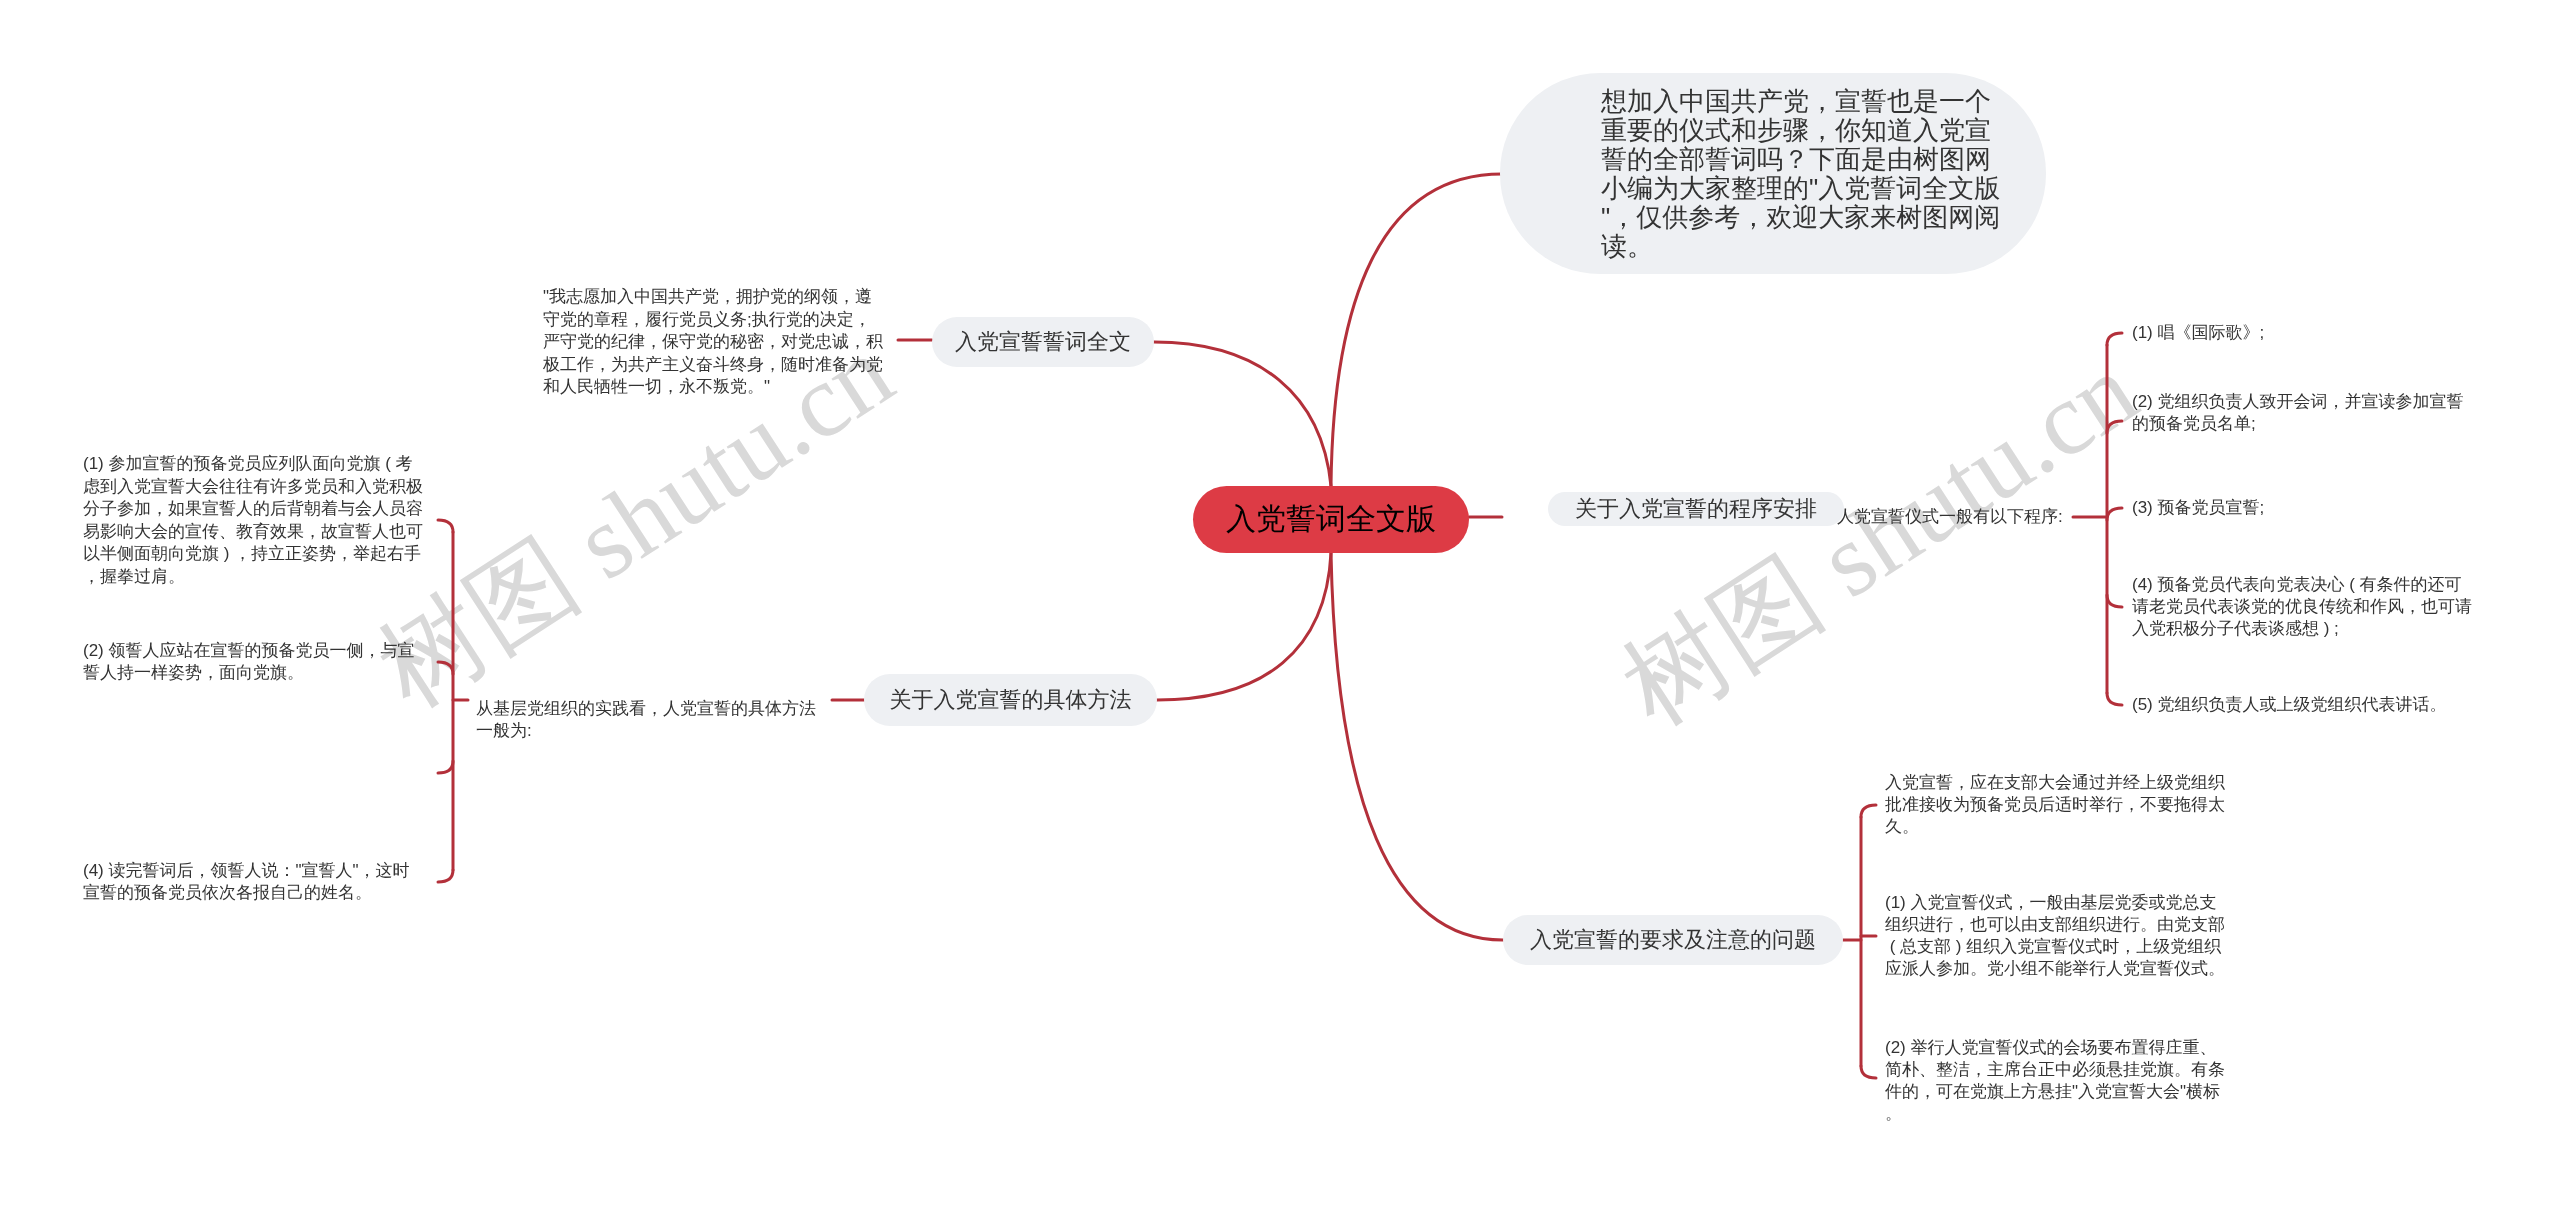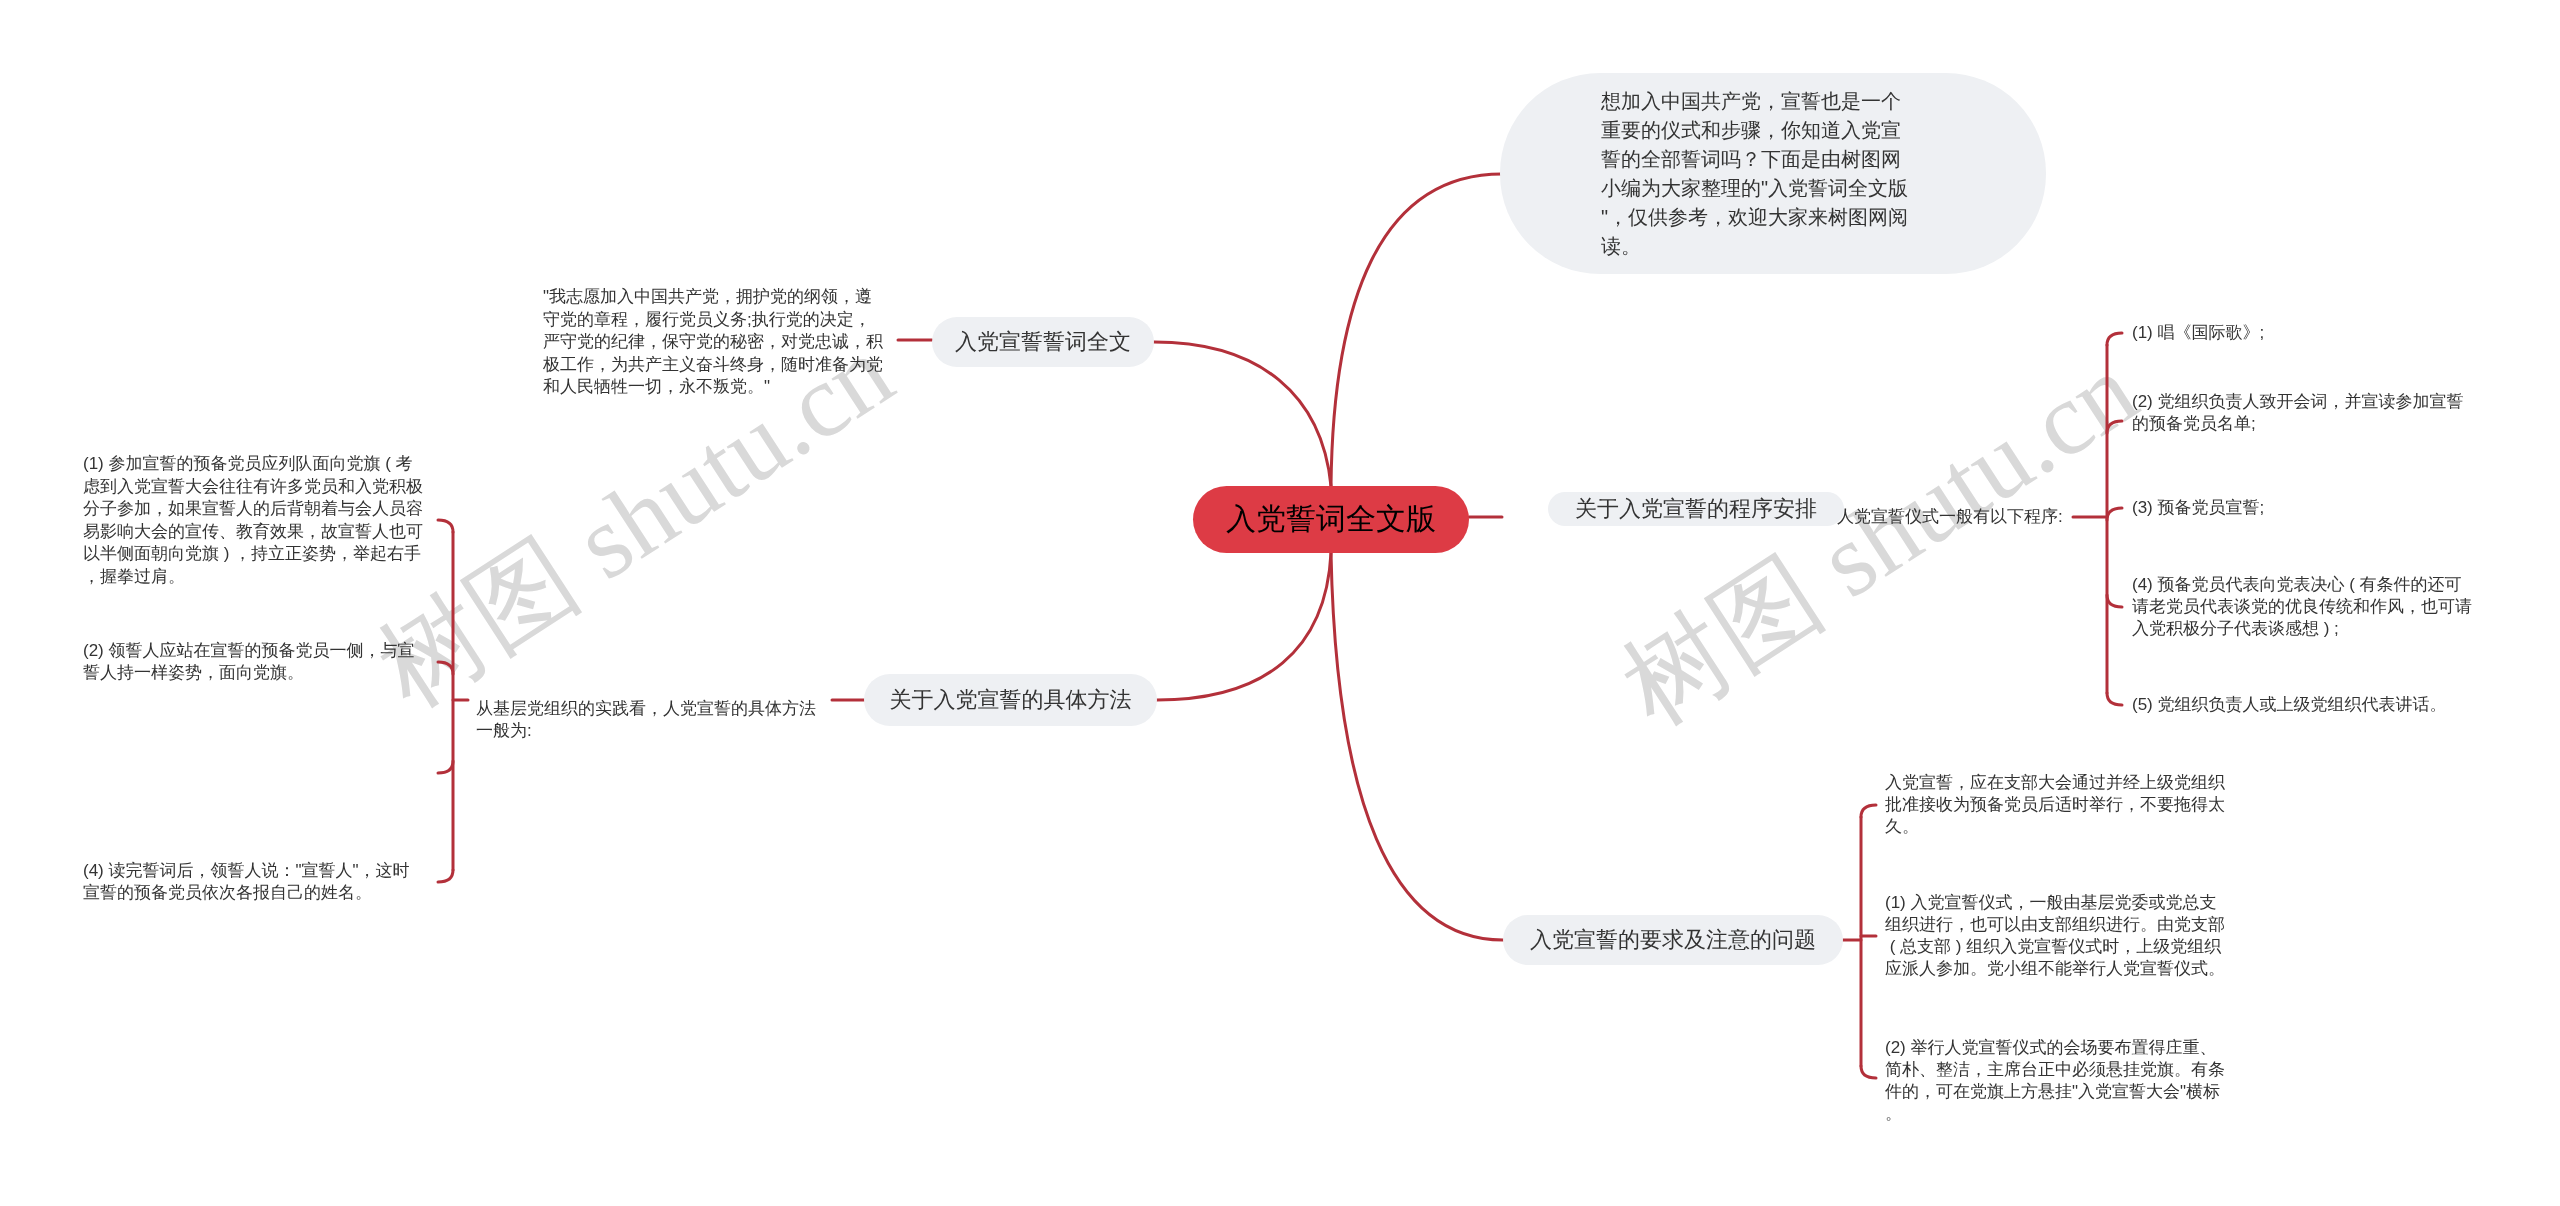--- a/index.html
+++ b/index.html
@@ -46,21 +46,21 @@
       background: #dd3b45;
       color: #000000;
       font-size: 30px;
     }
     .intro {
       left: 1500px; top: 73px; width: 546px; height: 201px;
       border-radius: 100px;
       justify-content: flex-start;
       padding-left: 101px;
     }
-    .intro .txt { font-size: 20px; line-height: 29px; white-space: pre; }
+    .intro .txt { font-size: 26px; line-height: 29px; white-space: pre; }
     #n-oath    { left: 932px;  top: 317px; width: 222px; height: 50px; border-radius: 25px; align-items: center; }
     #n-program { left: 1548px; top: 492px; width: 296px; height: 34px; border-radius: 26px; }
     #n-method  { left: 864px;  top: 674px; width: 293px; height: 52px; border-radius: 26px; }
     #n-req     { left: 1503px; top: 915px; width: 340px; height: 50px; border-radius: 25px; }
 
     .leaf {
       position: absolute;
       z-index: 2;
       font-size: 17px;
       line-height: 22px;

